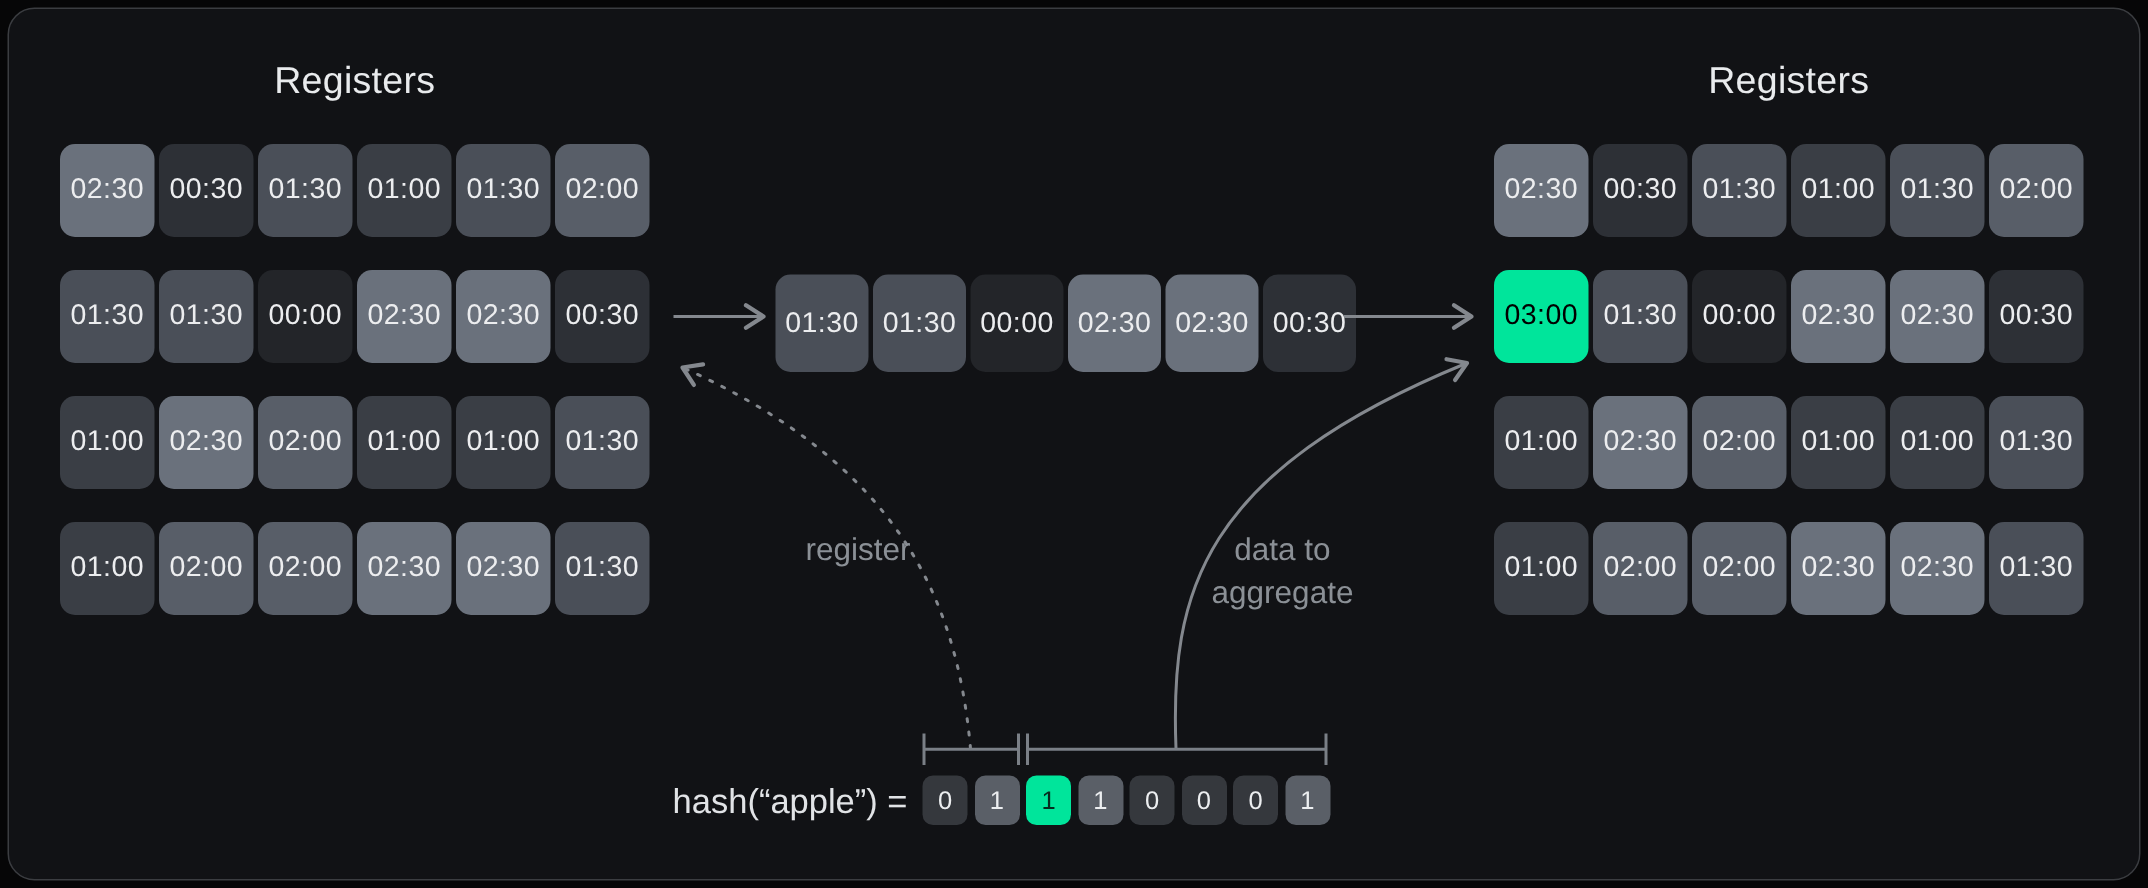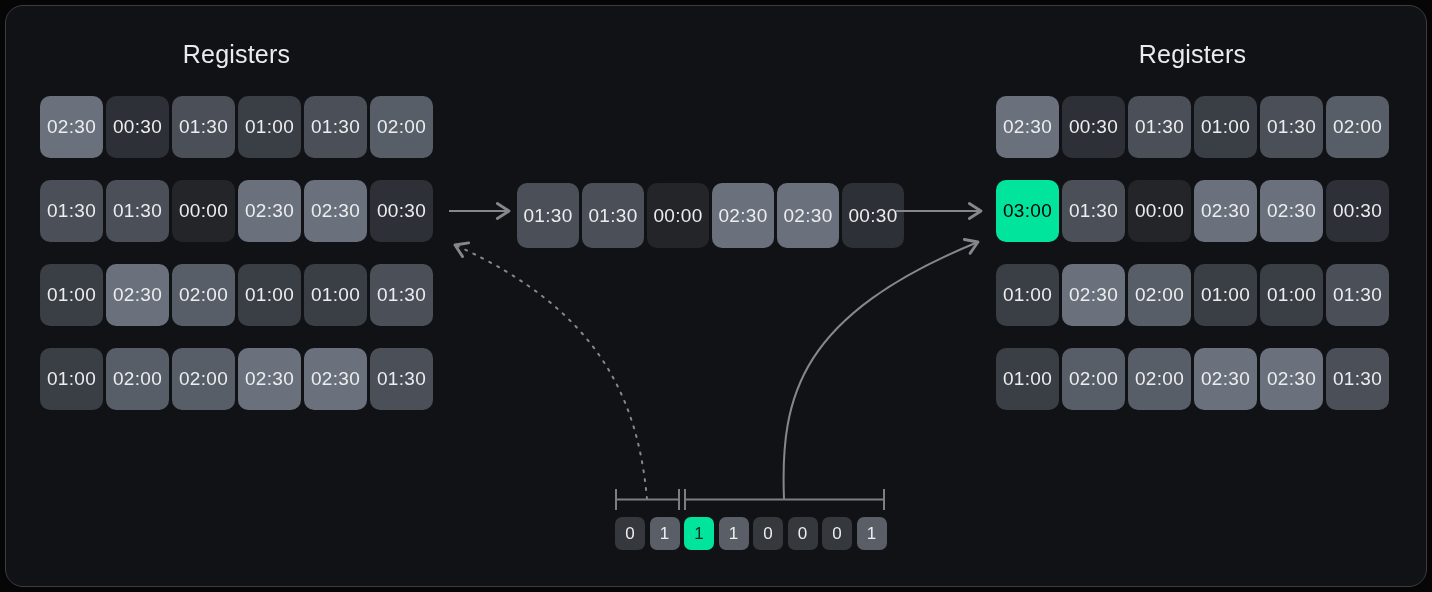--- a/index.html
+++ b/index.html
@@ -113,22 +113,28 @@
 
     <path d="M647 499 C638 400 600 310 455 245" fill="none" stroke="#84888e" stroke-width="2" stroke-dasharray="2 7" stroke-linecap="round" marker-end="url(#arrow)"></path>
 
     <path d="M784 499 C780 395 800 315 978 242" fill="none" stroke="#84888e" stroke-width="2" marker-end="url(#arrow)"></path>
 
     <path d="M616 489 V510 M616 499.5 H679 M679 489 V510" fill="none" stroke="#7a7f86" stroke-width="2"></path>
     <path d="M685 489 V510 M685 499.5 H884 M884 489 V510" fill="none" stroke="#7a7f86" stroke-width="2"></path>
   </svg>
 
   <div id="annot-register-index" class="annot">
+    <span>register</span>
+  </div>
+  <div id="annot-aggregate" class="annot">
+    <span>data to</span>
+    <span>aggregate</span>
   </div>
 
+  <div class="hash-prefix">hash(“apple”) =</div>
   <div id="hash-bits">
       <div class="bit" style="background: rgb(53, 56, 61);">0</div>
       <div class="bit" style="background: rgb(90, 95, 103);">1</div>
       <div class="bit" style="background: rgb(0, 229, 155); color: rgb(6, 43, 30);">1</div>
       <div class="bit" style="background: rgb(90, 95, 103);">1</div>
       <div class="bit" style="background: rgb(53, 56, 61);">0</div>
       <div class="bit" style="background: rgb(53, 56, 61);">0</div>
       <div class="bit" style="background: rgb(53, 56, 61);">0</div>
       <div class="bit" style="background: rgb(90, 95, 103);">1</div>
     </div>

